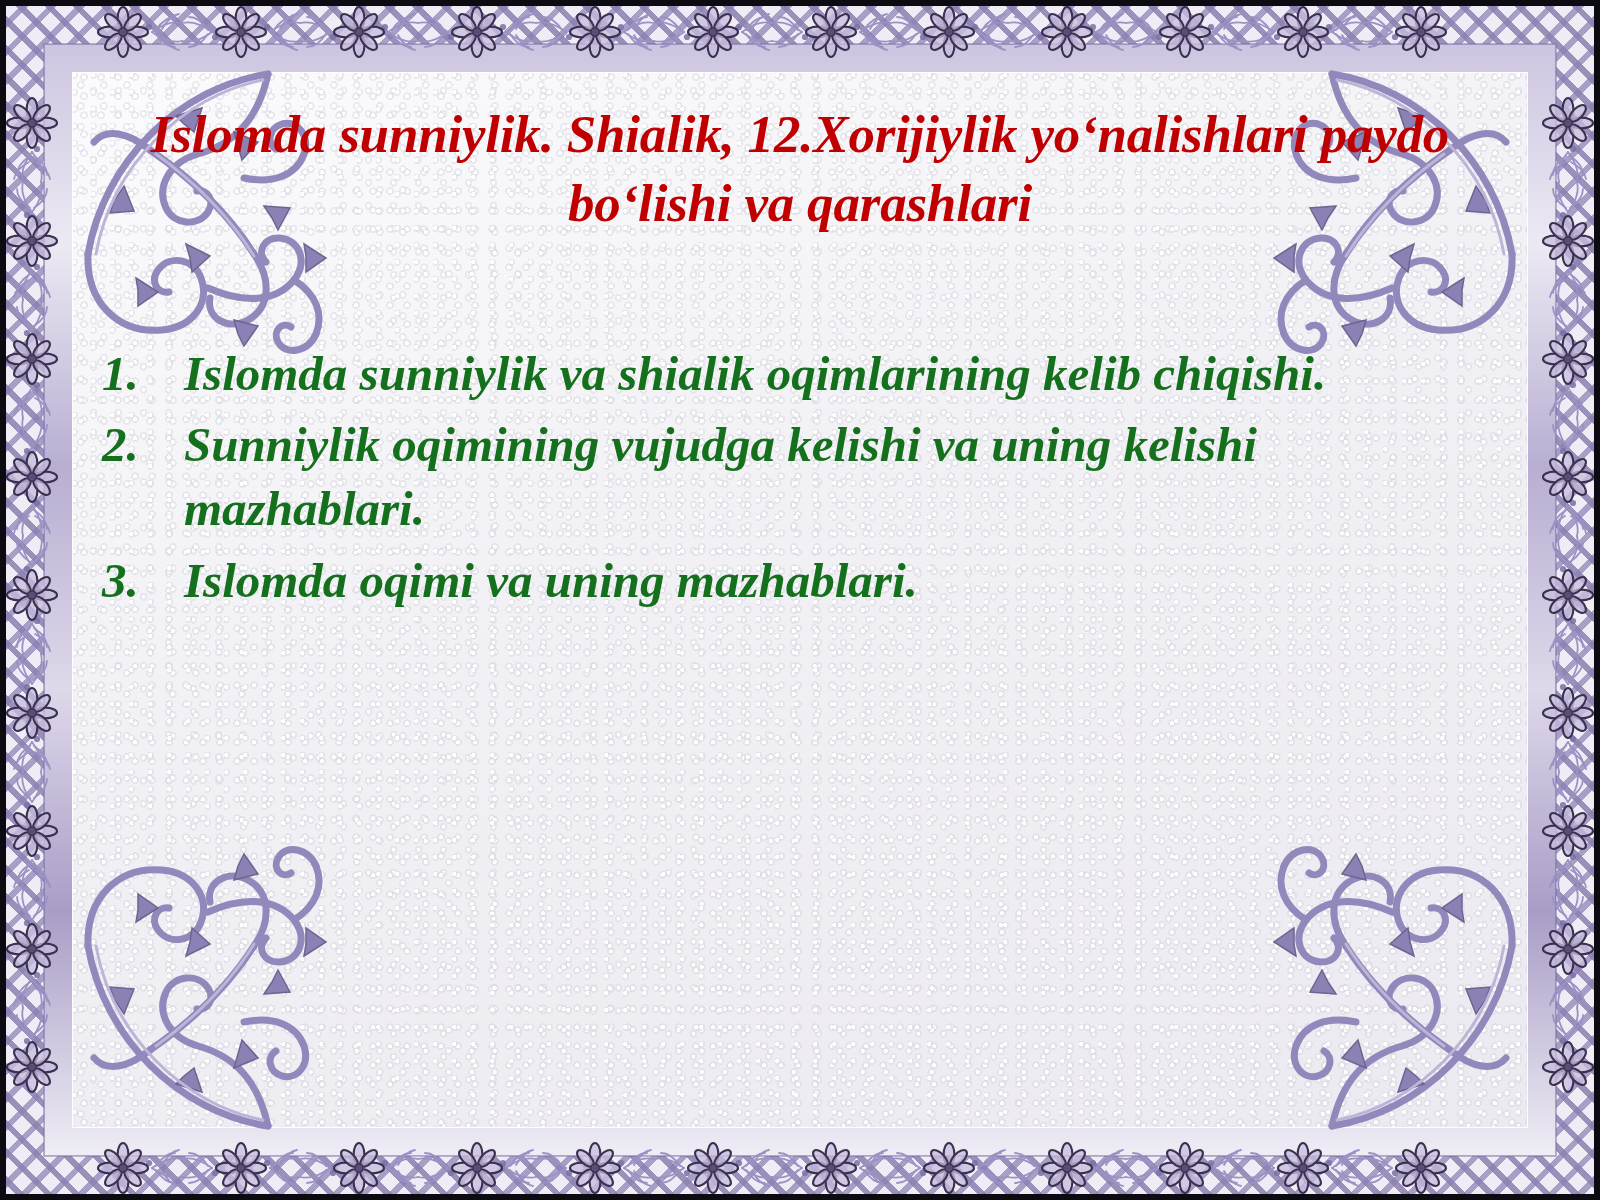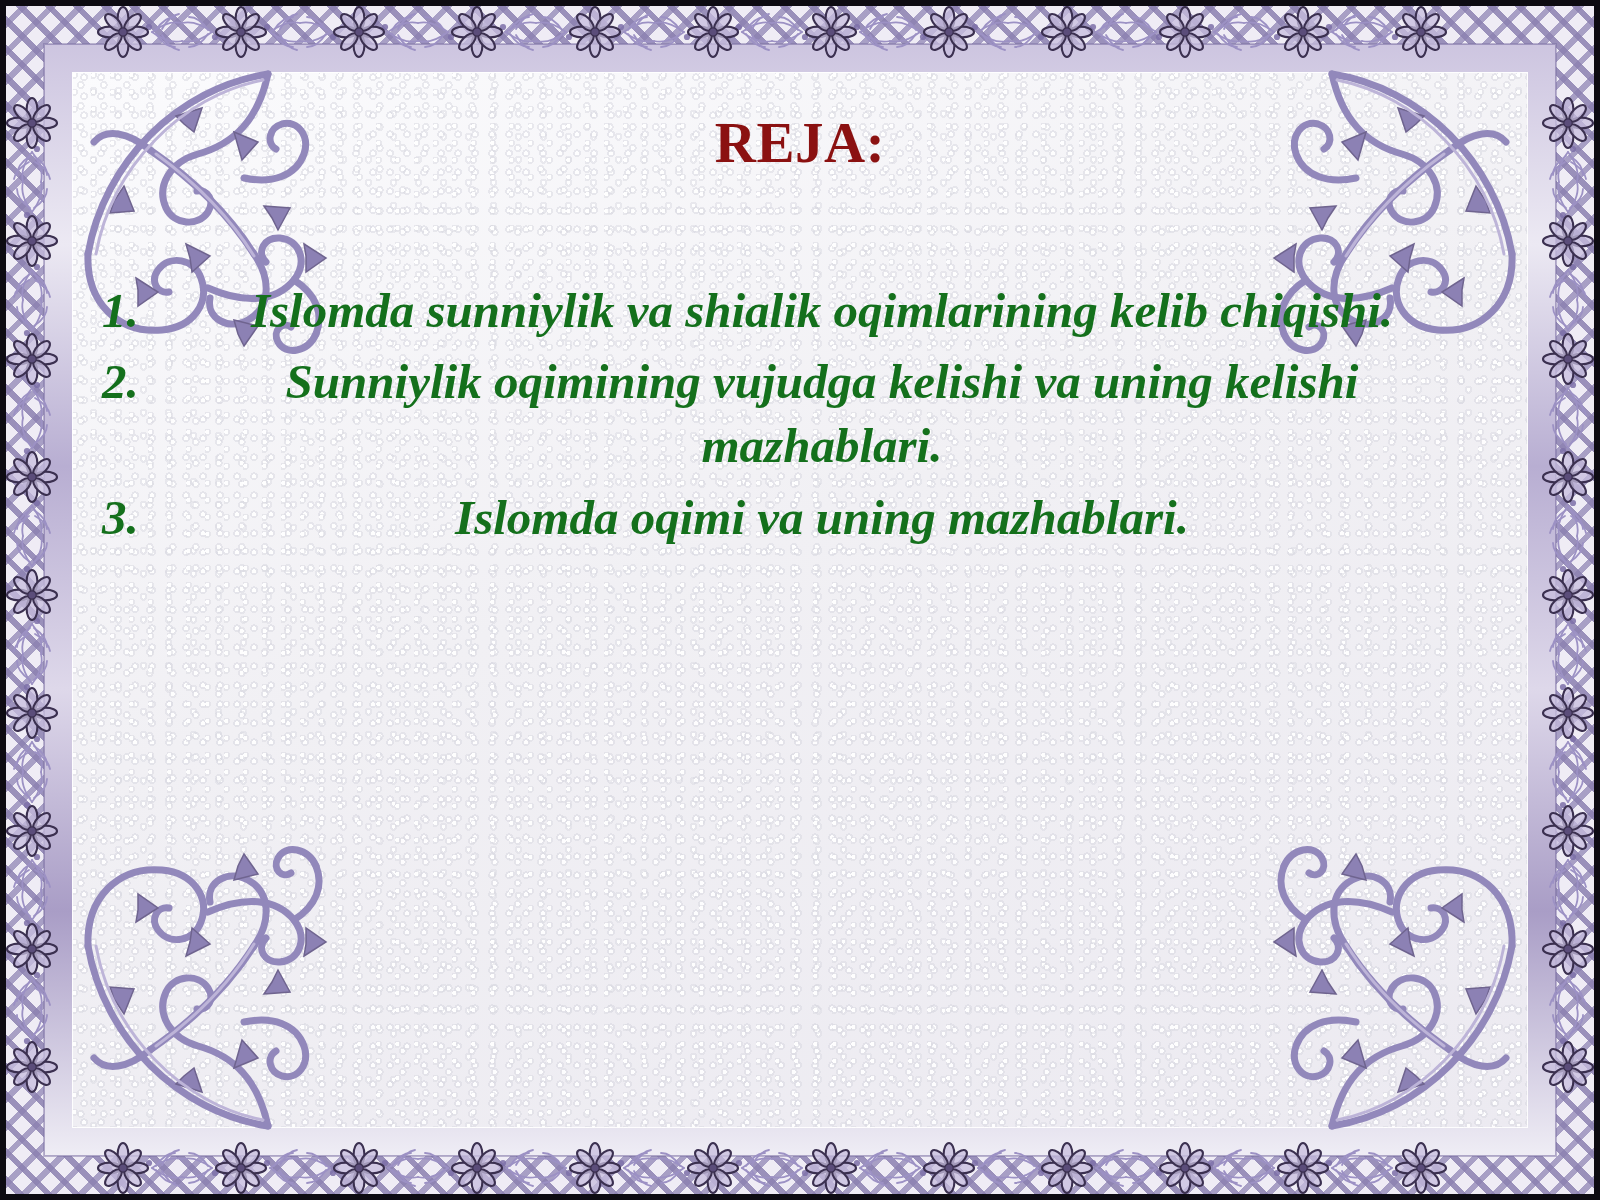--- a/index.html
+++ b/index.html
@@ -133,21 +133,20 @@
   .plan-num {
     flex: 0 0 auto;
     width: 104px;
     padding-left: 22px;
     box-sizing: border-box;
     text-align: left;
   }
   .plan-text {
     flex: 1 1 auto;
     padding-right: 60px;
-    text-align: center;
   }
 </style>
 </head>
 <body>
 
 <div id="slide">
 
   <div class="frame-outer-edge"></div>
   <div class="frame-lattice"></div>
   <div class="frame-moulding"></div>
@@ -347,22 +346,22 @@
     <g transform="translate(58,1142) scale(1,-1)">
       <use href="#filigreeCorner"></use>
     </g>
     <g transform="translate(1542,1142) scale(-1,-1)">
       <use href="#filigreeCorner"></use>
     </g>
   </svg>
 
   <div class="content">
 
-
-    <div class="reja-heading">REJA:</div>
+    <div class="slide-title">Islomda sunniylik. Shialik, 12.Xorijiylik yo‘nalishlari paydo bo‘lishi va qarashlari</div>
+
 
     <ol class="plan-list">
       <li class="plan-item">
         <span class="plan-num">1.</span>
         <span class="plan-text">Islomda sunniylik va shialik oqimlarining kelib chiqishi.</span>
       </li>
       <li class="plan-item">
         <span class="plan-num">2.</span>
         <span class="plan-text">Sunniylik oqimining vujudga kelishi va uning kelishi mazhablari.</span>
       </li>

